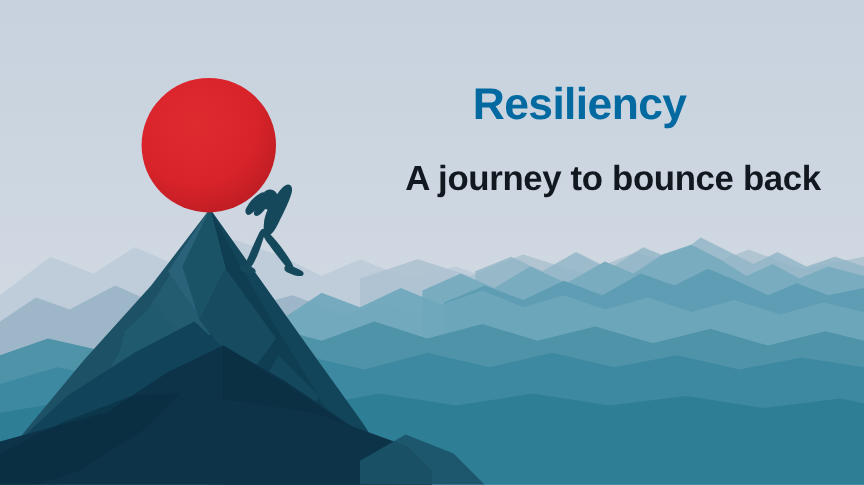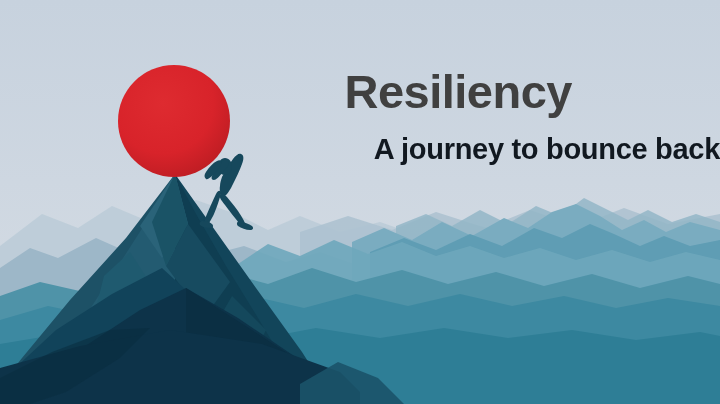--- a/index.html
+++ b/index.html
@@ -29,31 +29,32 @@
   }
   #title {
     position: absolute;
     left: 0;
     top: 68px;
     width: 608px;
     padding-right: 36px;
     box-sizing: border-box;
     text-align: right;
     font-family: "Liberation Sans", sans-serif;
-    font-size: 47px;
+    font-size: 37px;
     font-weight: bold;
     letter-spacing: -0.5px;
     line-height: 1;
-    color: #404040;
+    color: #0369a1;
   }
   #subtitle {
     position: absolute;
     left: 0;
     top: 135px;
     width: 720px;
+    padding-right: 36px;
     box-sizing: border-box;
     text-align: right;
     font-family: "Liberation Sans", sans-serif;
     font-size: 29px;
     font-weight: bold;
     letter-spacing: -0.3px;
     line-height: 1;
     color: #111820;
   }
 </style>

